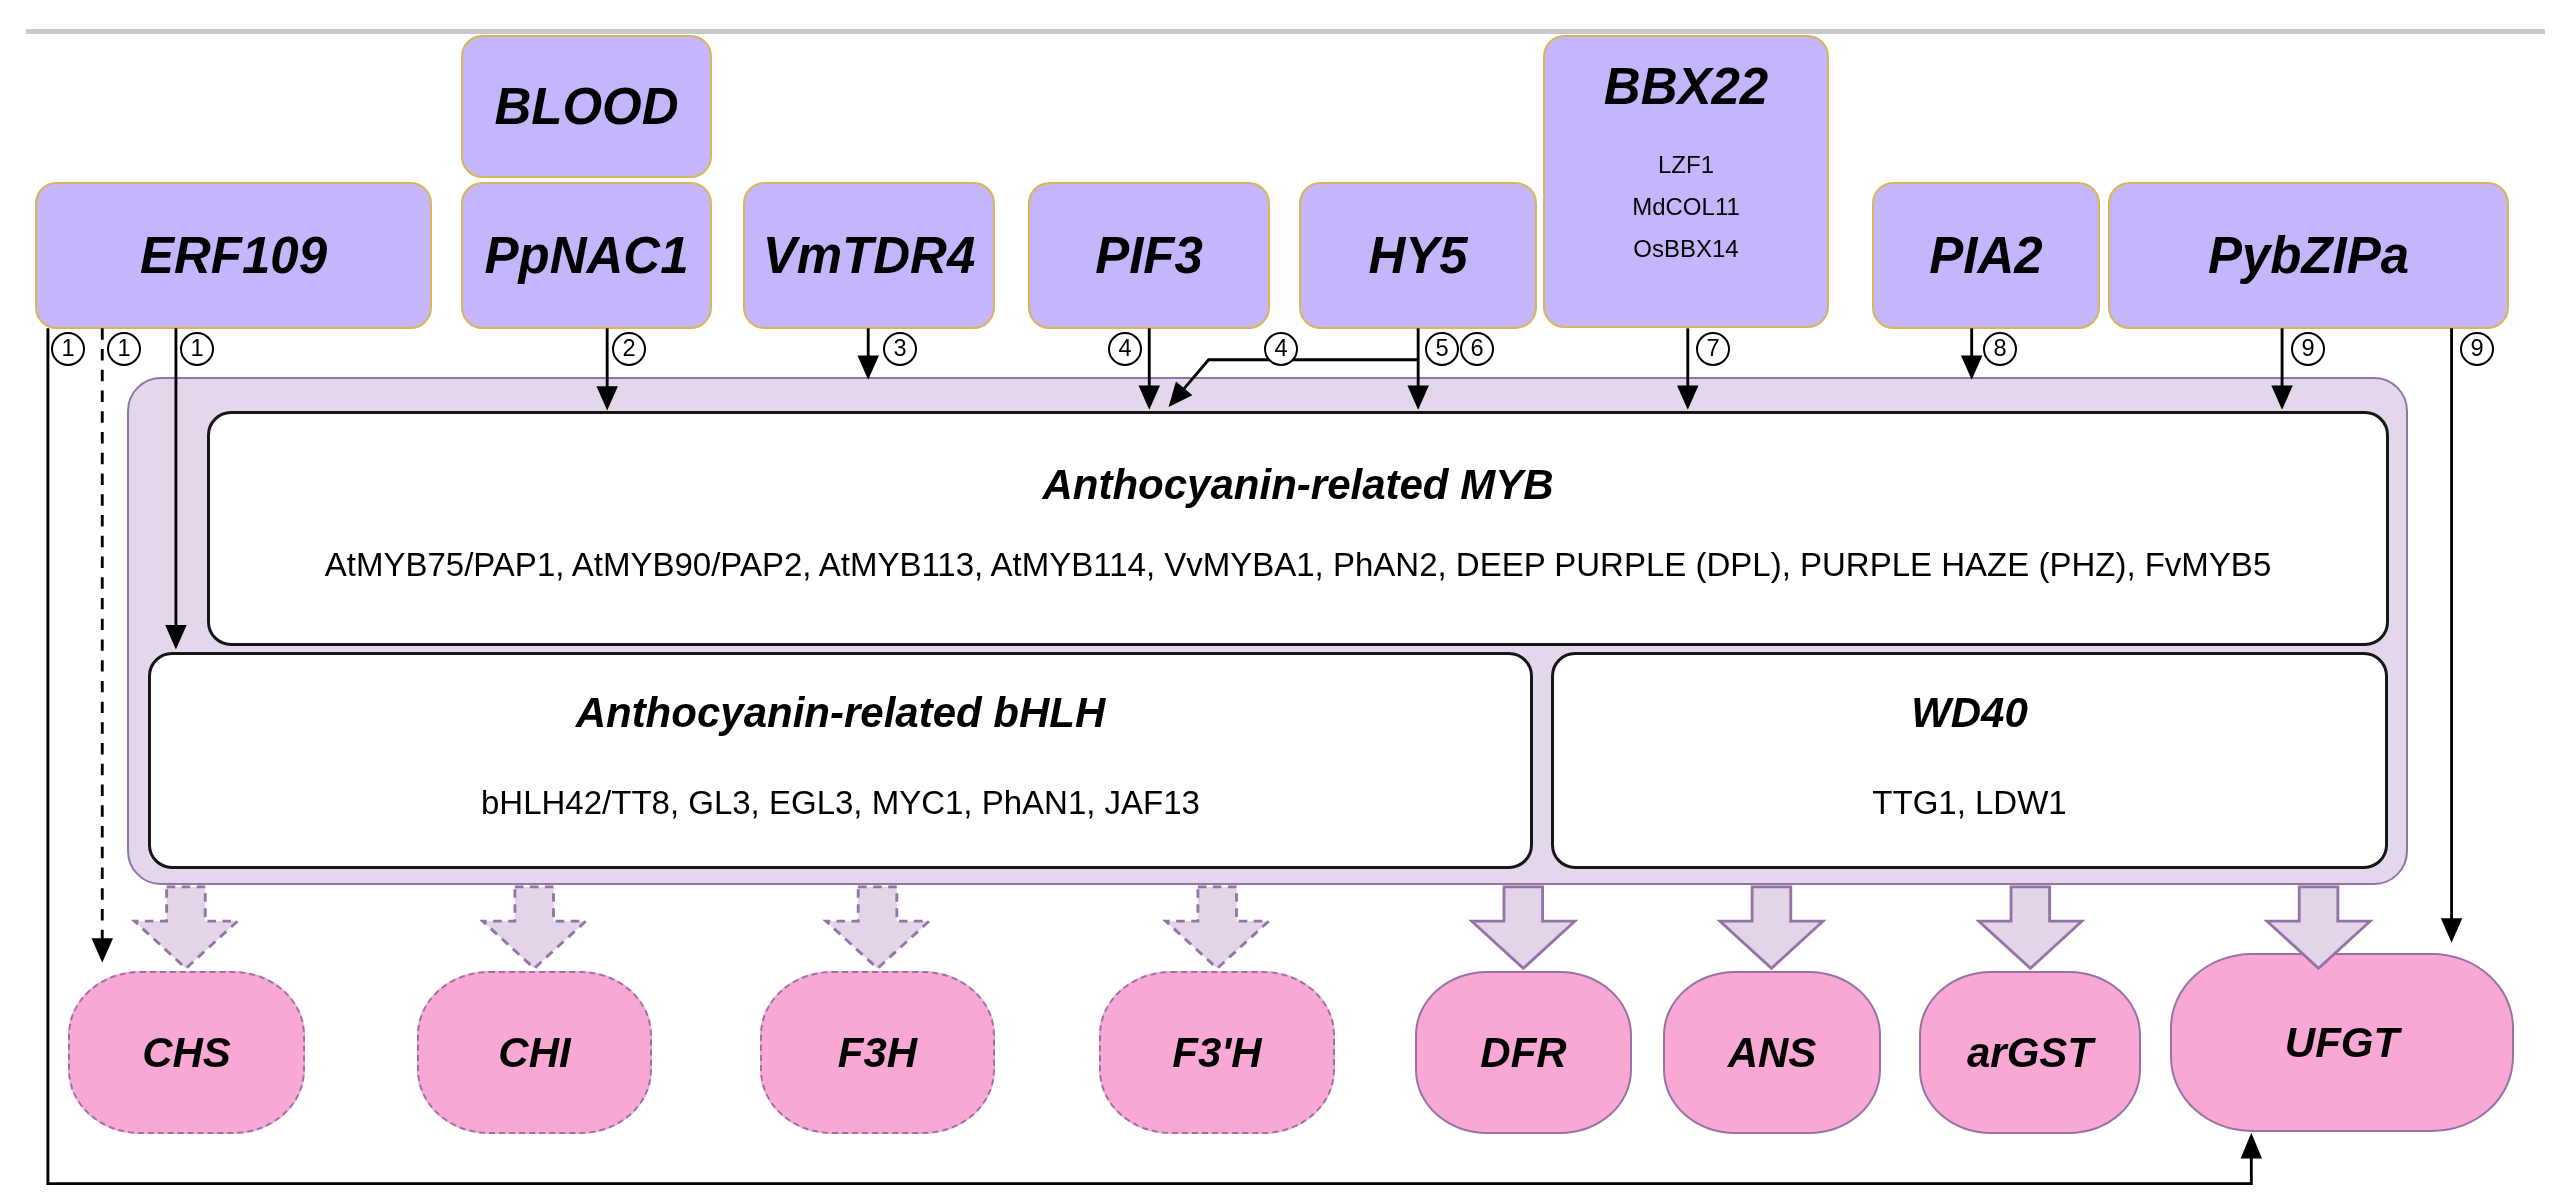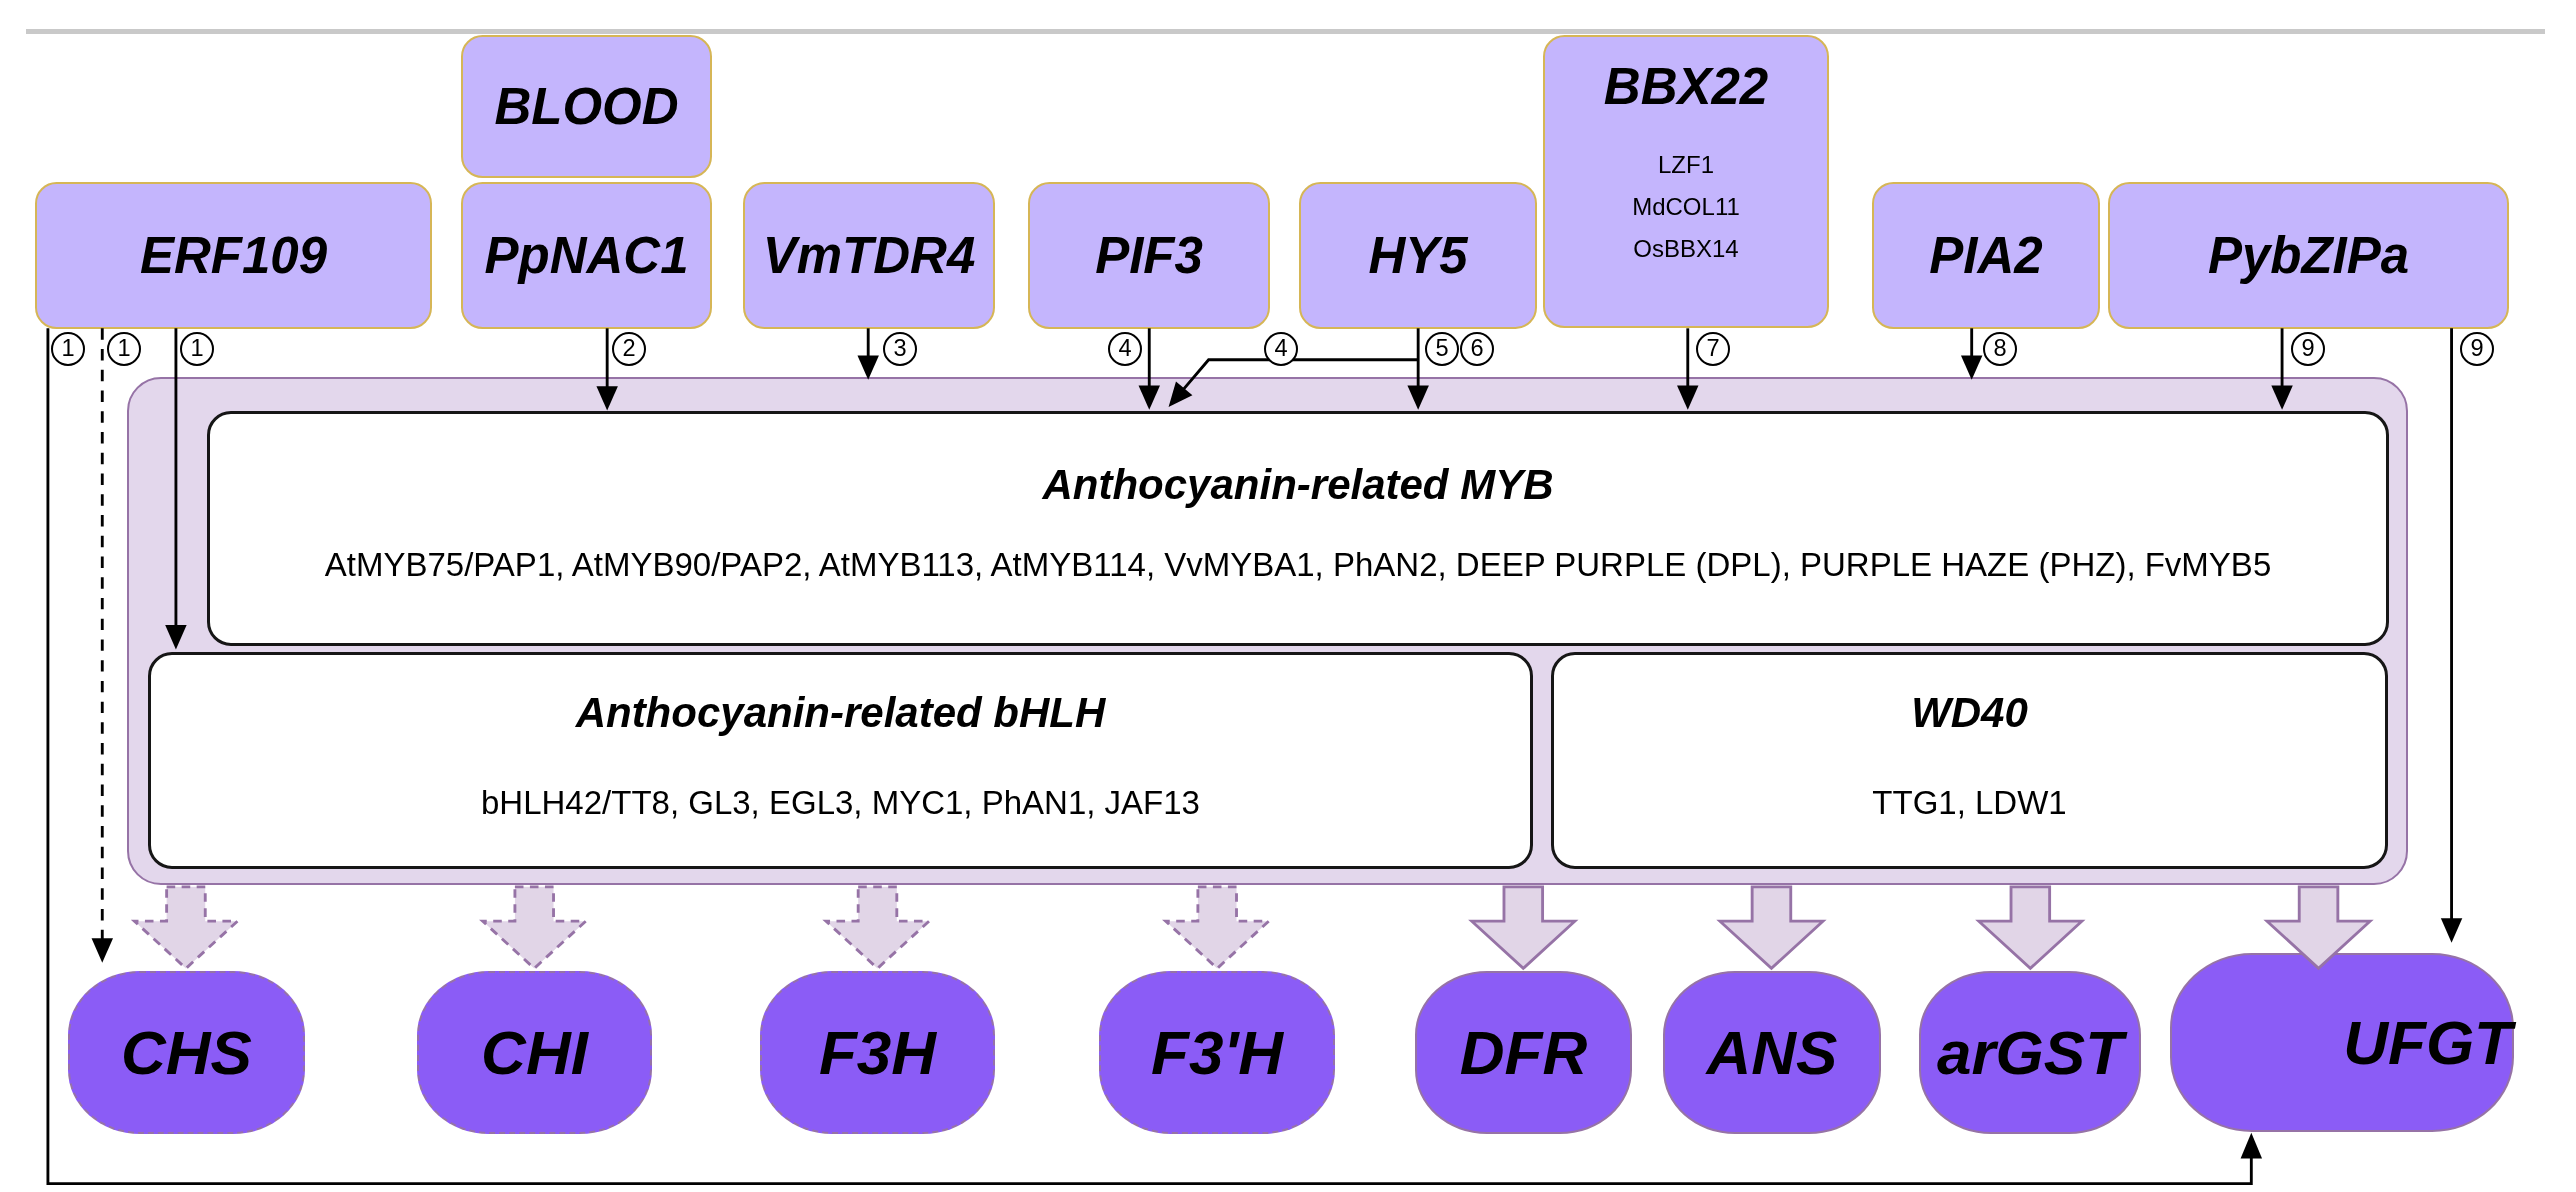--- a/index.html
+++ b/index.html
@@ -42,24 +42,24 @@
     position:absolute; left:0; width:100%; text-align:center;
     font-weight:bold; font-style:italic; font-size:42px; line-height:57px; z-index:2;
   }
   .wbox-members{
     position:absolute; left:0; width:100%; text-align:center;
     font-size:33px; line-height:37px; white-space:nowrap; z-index:2;
   }
 
   
   .gene{
-    position:absolute; top:971px; height:163px; background:#8b5cf6;
+    position:absolute; top:971px; height:163px; background:#f9a8d4;
     border:2.9px solid #9673A6; border-radius:72px / 64px; box-sizing:border-box;
     display:flex; align-items:center; justify-content:center;
-    font-weight:bold; font-style:italic; font-size:62px; z-index:2;
+    font-weight:bold; font-style:italic; font-size:42px; z-index:2;
   }
   .gene.dashed{border-style:dashed;}
   .gene.ufgt{top:953px; height:179px; border-radius:82px / 75px;}
 
   svg.overlay{position:absolute; left:0; top:0; z-index:5;}
 </style>
 </head>
 <body>
 
 <div class="canvas">
@@ -125,21 +125,21 @@
     </div>
   <div class="gene" style="left:1663px; width:218px;">
       <span>ANS</span>
     </div>
   <div class="gene" style="left:1415px; width:217px;">
       <span>DFR</span>
     </div>
   <div class="gene" style="left:1919px; width:222px;">
       <span>arGST</span>
     </div>
-  <div class="gene ufgt" style="left:2170px; width:344px;justify-content:flex-end;">
+  <div class="gene ufgt" style="left:2170px; width:344px;">
       <span>UFGT</span>
     </div>
 
   <svg class="overlay" width="2576" height="1193" viewBox="0 0 3602 1668">
     <g stroke="#000" stroke-width="4" fill="none">
       <path d="M67 459 V1655 H3148 V1612"></path>
       <path d="M143 459 V1318" stroke-dasharray="16 13"></path>
       <path d="M246 459 V880"></path>
       <path d="M849 459 V546"></path>
       <path d="M1214 459 V503"></path>

